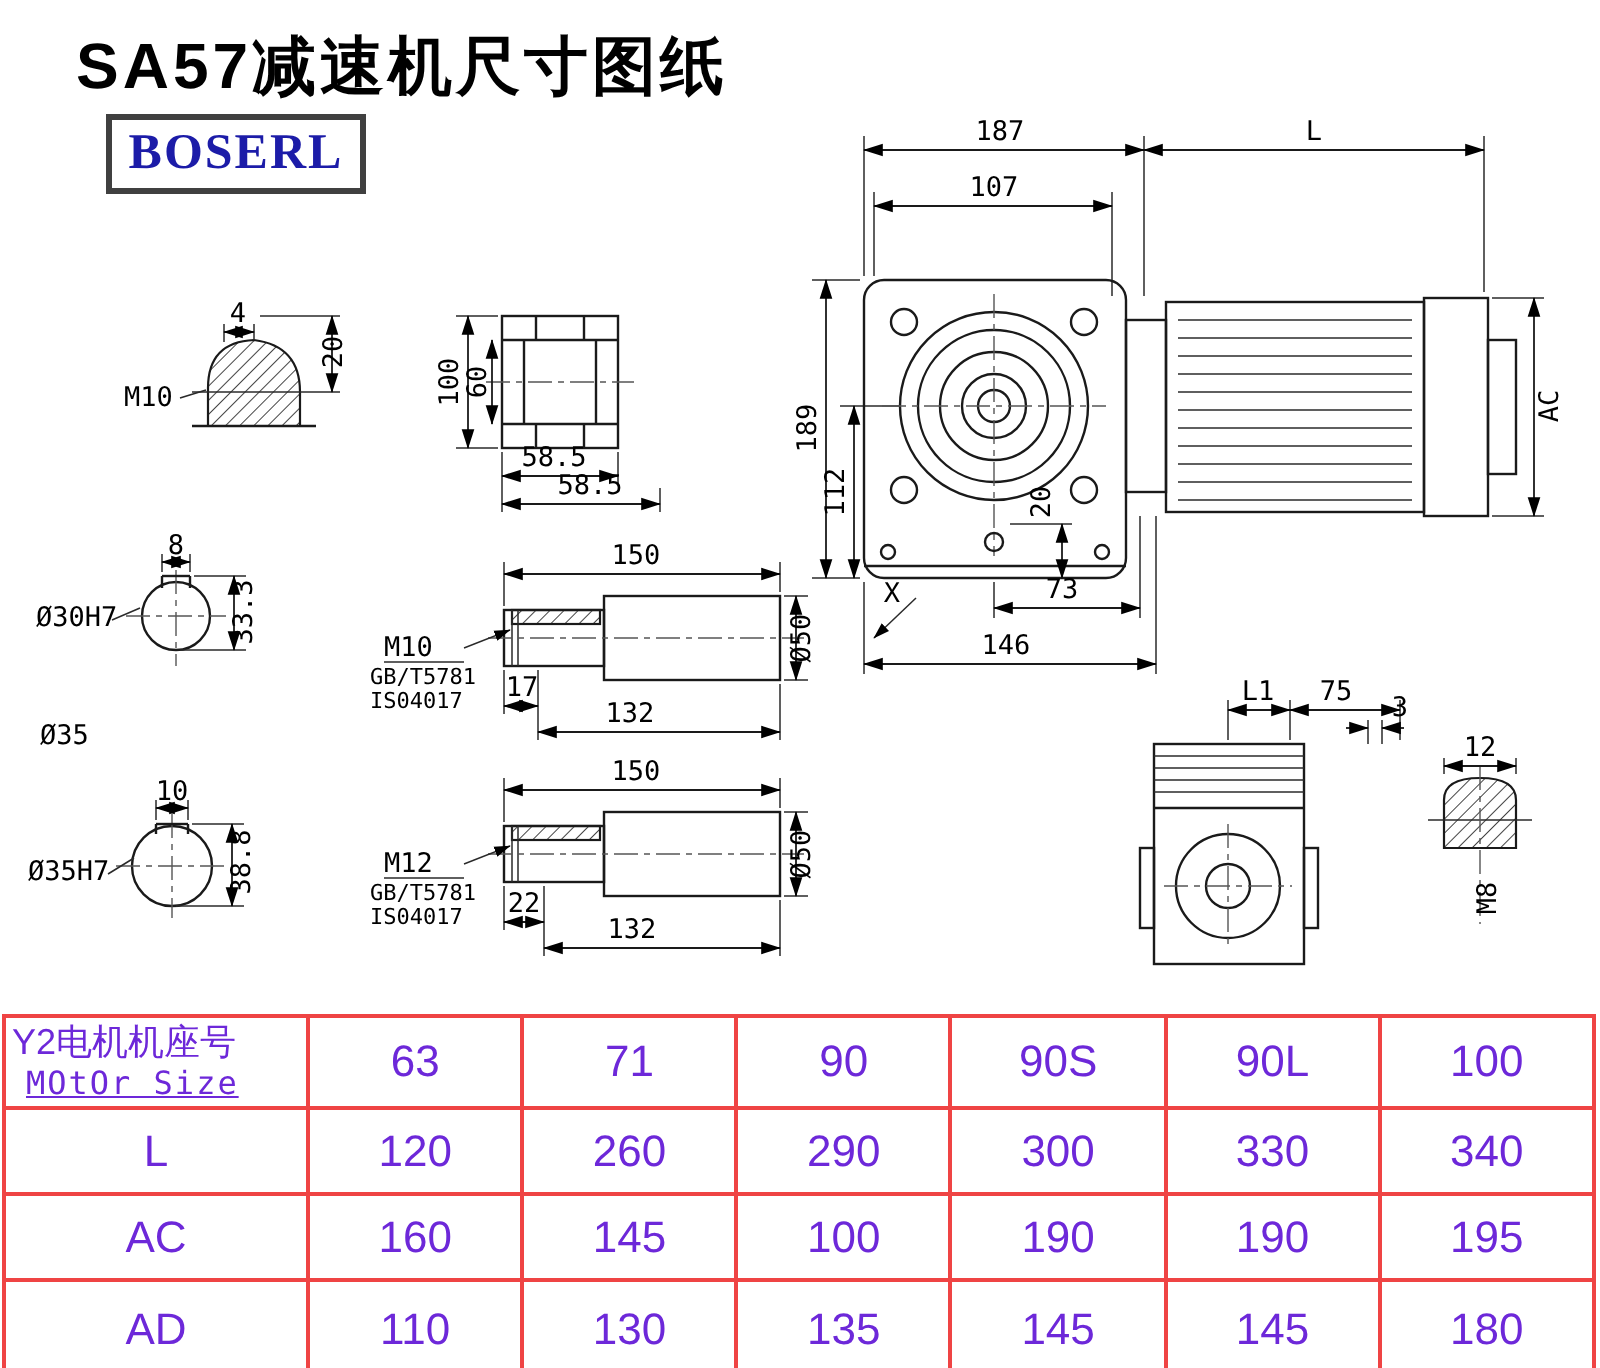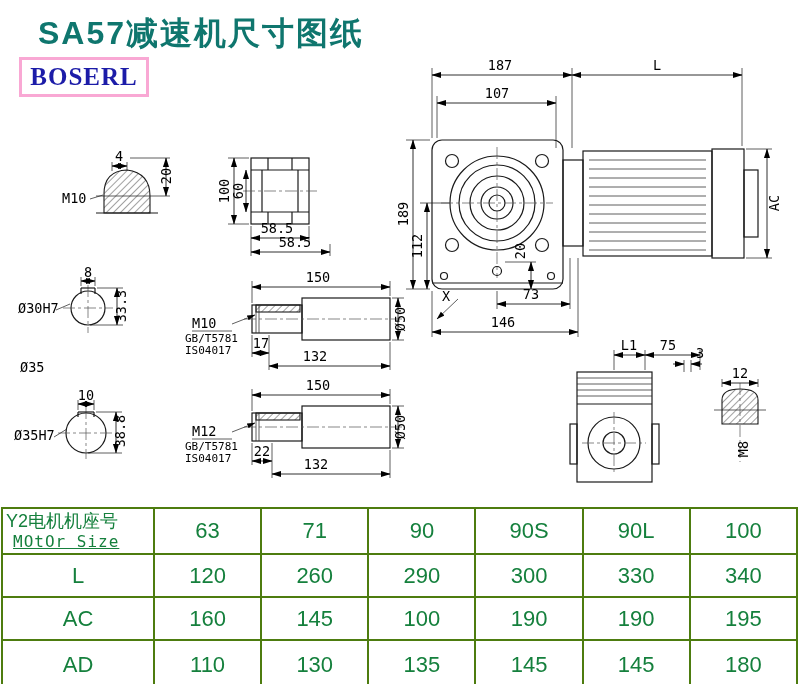--- a/index.html
+++ b/index.html
@@ -1,36 +1,36 @@
 <!DOCTYPE html>
 <html><head>
 <meta charset="utf-8">
 <style>
   html,body{margin:0;padding:0;background:#fff;}
   .page{position:relative;width:800px;height:684px;background:#fff;overflow:hidden;
         font-family:"Liberation Sans",sans-serif;}
-  .title{position:absolute;left:38px;top:12px;font-size:32px;font-weight:bold;color:#0f766e;
+  .title{position:absolute;left:38px;top:12px;font-size:32px;font-weight:bold;color:#000000;
          letter-spacing:2px;white-space:nowrap;}
-  .logo{position:absolute;left:19px;top:57px;width:124px;height:34px;border:3px solid #f9a8d4;
+  .logo{position:absolute;left:53px;top:57px;width:124px;height:34px;border:3px solid #404040;
         display:flex;align-items:center;justify-content:center;background:#fff;}
   .logo span{font-family:"Liberation Serif",serif;font-weight:bold;font-size:25px;color:#1c1ca8;
         letter-spacing:1px;}
   svg.draw{position:absolute;left:0;top:0;}
   
   .s    {stroke:#1a1a1a;stroke-width:1.2;fill:none;}
   .sh   {stroke:#1a1a1a;stroke-width:1.1;}
   .thin {stroke:#2a2a2a;stroke-width:0.75;fill:none;}
   .dim  {stroke:#1a1a1a;stroke-width:0.9;fill:none;}
   .cl   {stroke:#555;stroke-width:0.7;fill:none;stroke-dasharray:12 3 3 3;}
   svg text{font-family:"DejaVu Sans Mono","Liberation Mono",monospace;font-size:13.5px;fill:#000;}
   svg text.t11{font-size:11px;}
   
   .dim-table{position:absolute;left:1px;top:507px;width:797px;height:176px;border-collapse:collapse;
         table-layout:fixed;text-align:center;background:#fff;}
-  .dim-table td{border:2px solid #4d7c0f;font-size:22px;color:#15803d;padding:0;vertical-align:middle;}
+  .dim-table td{border:2px solid #ef4444;font-size:22px;color:#6d28d9;padding:0;vertical-align:middle;}
   .dim-table td.lblcell{text-align:left;vertical-align:middle;}
   .dim-table .cn{font-size:18px;padding-left:3px;line-height:22px;}
   .dim-table .en{font-family:"DejaVu Sans Mono",monospace;font-size:16px;padding-left:10px;
         letter-spacing:1px;line-height:20px;text-decoration:underline;}
 </style>
 </head>
 <body>
 
 <div class="page">
 

